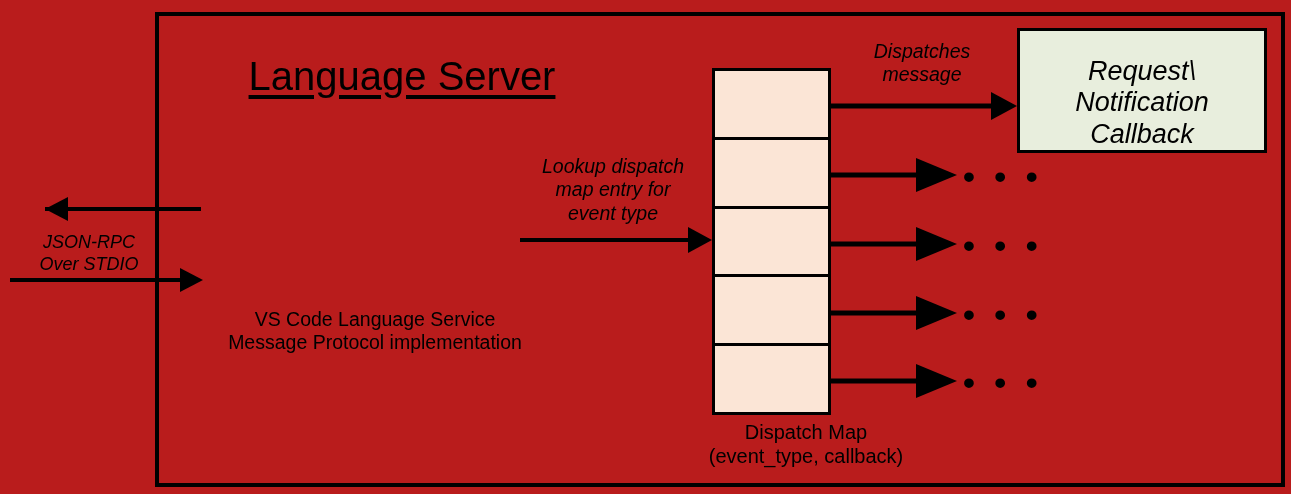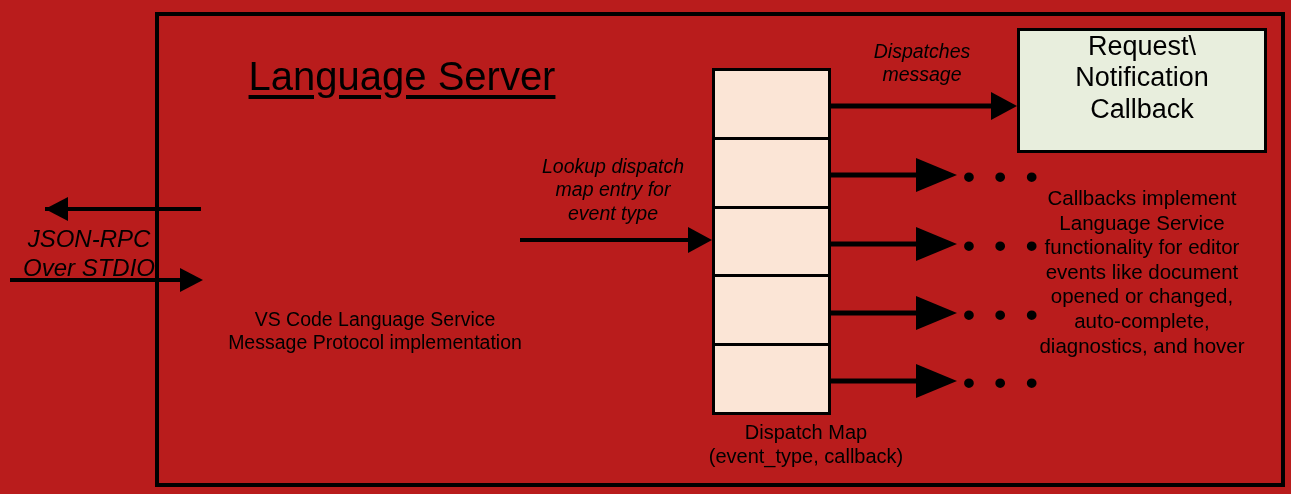--- a/index.html
+++ b/index.html
@@ -25,24 +25,25 @@
     top: 0;
     width: 1291px;
     height: 494px;
   }
   .node {
     position: absolute;
     box-sizing: border-box;
     display: flex;
     flex-direction: column;
     align-items: center;
-    justify-content: flex-start;
+    justify-content: flex-end;
     text-align: center;
     border: 3px solid #000000;
     line-height: 1.16;
+    font-style: italic;
   }
   .txt {
     position: absolute;
     text-align: center;
     line-height: 1.2;
     white-space: pre-line;
   }
   .italic { font-style: italic; }
 
   
@@ -65,23 +66,23 @@
     width: 319px; height: 106px;
     background: #E8E4EF;
     font-size: 29px;
   }
   #reader-writer-caption {
     left: 195px; top: 308px;
     width: 360px;
     font-size: 19.5px;
   }
   #jsonrpc-label {
-    left: 14px; top: 225px;
+    left: 14px; top: 232px;
     width: 150px;
-    font-size: 24px;
+    font-size: 18px;
   }
   #lookup-label {
     left: 518px; top: 155px;
     width: 190px;
     font-size: 19.5px;
   }
   #dispatch-label {
     left: 832px; top: 40px;
     width: 180px;
     font-size: 19.5px;
@@ -214,21 +215,14 @@
   <div class="ellipsis" style="left:963px; top:159px;">• • •</div>
   <div class="ellipsis" style="left:963px; top:228px;">• • •</div>
   <div class="ellipsis" style="left:963px; top:297px;">• • •</div>
   <div class="ellipsis" style="left:963px; top:365px;">• • •</div>
 
   <div class="node" id="callback-box">
     <span style="white-space: pre-line;">Request\
 Notification
 Callback</span>
   </div>
-  <div class="txt" id="callback-caption">Callbacks implement
-Language Service
-functionality for editor
-events like document
-opened or changed,
-auto-complete,
-diagnostics, and hover</div>
 
 </div>
 
 </body></html>

